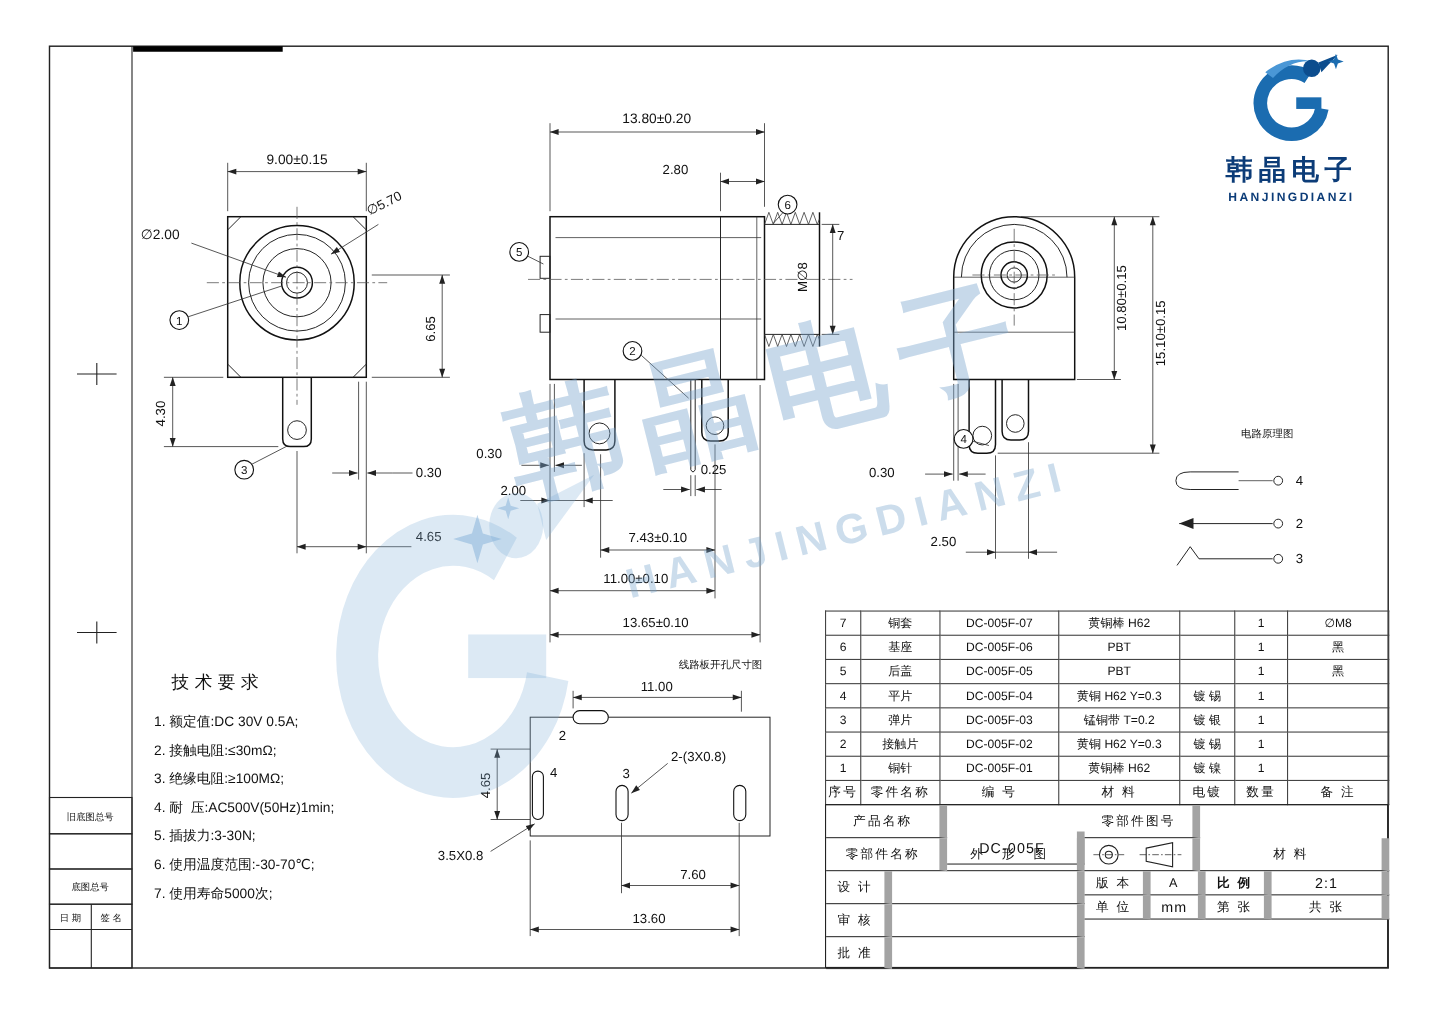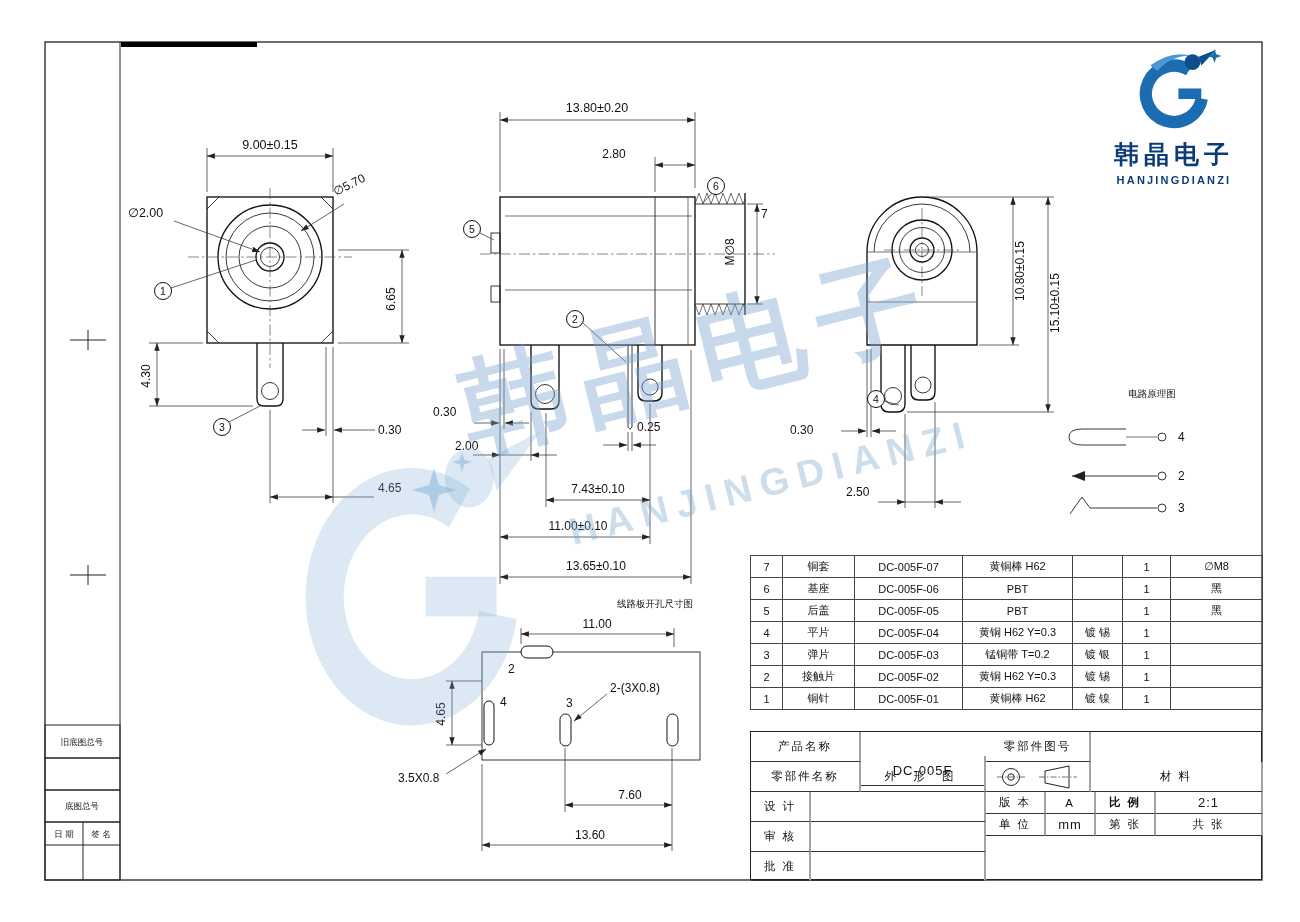--- a/index.html
+++ b/index.html
@@ -43,21 +43,21 @@
   
   table.parts{position:absolute;left:750px;top:555px;width:512px;border-collapse:collapse;
               table-layout:fixed;font-size:11px;}
   table.parts td{border:1px solid #444;height:21px;padding:0 2px;text-align:center;
                  overflow:hidden;white-space:nowrap;}
   table.parts tr.hdr td{font-size:11.5px;letter-spacing:2px;}
 
   
   .tblock{position:absolute;left:750px;top:731px;width:512px;height:149px;border:1.5px solid #222;
           box-sizing:border-box;}
-  .tb-cell{position:absolute;border-right:2px solid #a3a3a3;border-bottom:1px solid #333;
+  .tb-cell{position:absolute;border-right:7px solid #a3a3a3;border-bottom:1px solid #333;
            display:flex;align-items:center;justify-content:center;font-size:11.5px;
            box-sizing:border-box;letter-spacing:2px;}
   .tb-val{font-size:13px;letter-spacing:1px;}
   .tb-company{font-size:16.5px;letter-spacing:2px;font-weight:600;}
 </style>
 </head>
 <body>
 
 <div class="page">
 
@@ -345,20 +345,30 @@
       <rect x="60" y="46" width="26" height="12" fill="#1b6cb0"></rect>
       <path d="M28,20 Q52,2 76,9 Q54,7 36,26 Z" fill="#4a97d6"></path>
       <circle cx="76" cy="16" r="9" fill="#0c4d8e"></circle>
       <path d="M83,10 L103,2 L86,20 Z" fill="#0c4d8e"></path>
       <path d="M101,1 L103,7 L109,9 L103,11 L101,17 L99,11 L93,9 L99,7 Z" fill="#1b6cb0"></path>
     </svg>
     <div class="logo-cn">韩晶电子</div>
     <div class="logo-en">HANJINGDIANZI</div>
   </div>
 
+  <div class="techreq">
+    <div class="tr-title">技术要求</div>
+    <div class="tr-item">1. 额定值:DC 30V 0.5A;</div>
+    <div class="tr-item">2. 接触电阻:≤30mΩ;</div>
+    <div class="tr-item">3. 绝缘电阻:≥100MΩ;</div>
+    <div class="tr-item">4. 耐  压:AC500V(50Hz)1min;</div>
+    <div class="tr-item">5. 插拔力:3-30N;</div>
+    <div class="tr-item">6. 使用温度范围:-30-70℃;</div>
+    <div class="tr-item">7. 使用寿命5000次;</div>
+  </div>
 
   <table class="parts">
     <colgroup>
       <col style="width:32px">
         <col style="width:72px">
         <col style="width:108px">
       <col style="width:110px">
         <col style="width:50px">
         <col style="width:48px">
         <col style="width:92px">
@@ -419,20 +429,29 @@
         <td></td>
       </tr>
       <tr>
         <td>1</td>
         <td>铜针</td>
         <td>DC-005F-01</td>
         <td>黄铜棒 H62</td>
         <td>镀 镍</td>
         <td>1</td>
         <td></td>
+      </tr>
+      <tr class="hdr">
+        <td>序号</td>
+        <td>零件名称</td>
+        <td>编  号</td>
+        <td>材  料</td>
+        <td>电镀</td>
+        <td>数量</td>
+        <td>备  注</td>
       </tr>
     </tbody>
   </table>
 
   <div class="tblock">
     <div class="tb-cell" style="left:0;top:0;width:110px;height:30px;">产品名称</div>
     <div class="tb-cell tb-val" style="left:110px;top:0;width:125px;height:30px;margin-top:24px;">DC-005F</div>
     <div class="tb-cell" style="left:235px;top:0;width:105px;height:30px;">零部件图号</div>
 
     <div class="tb-cell" style="left:0;top:30px;width:110px;height:30px;">零部件名称</div>

